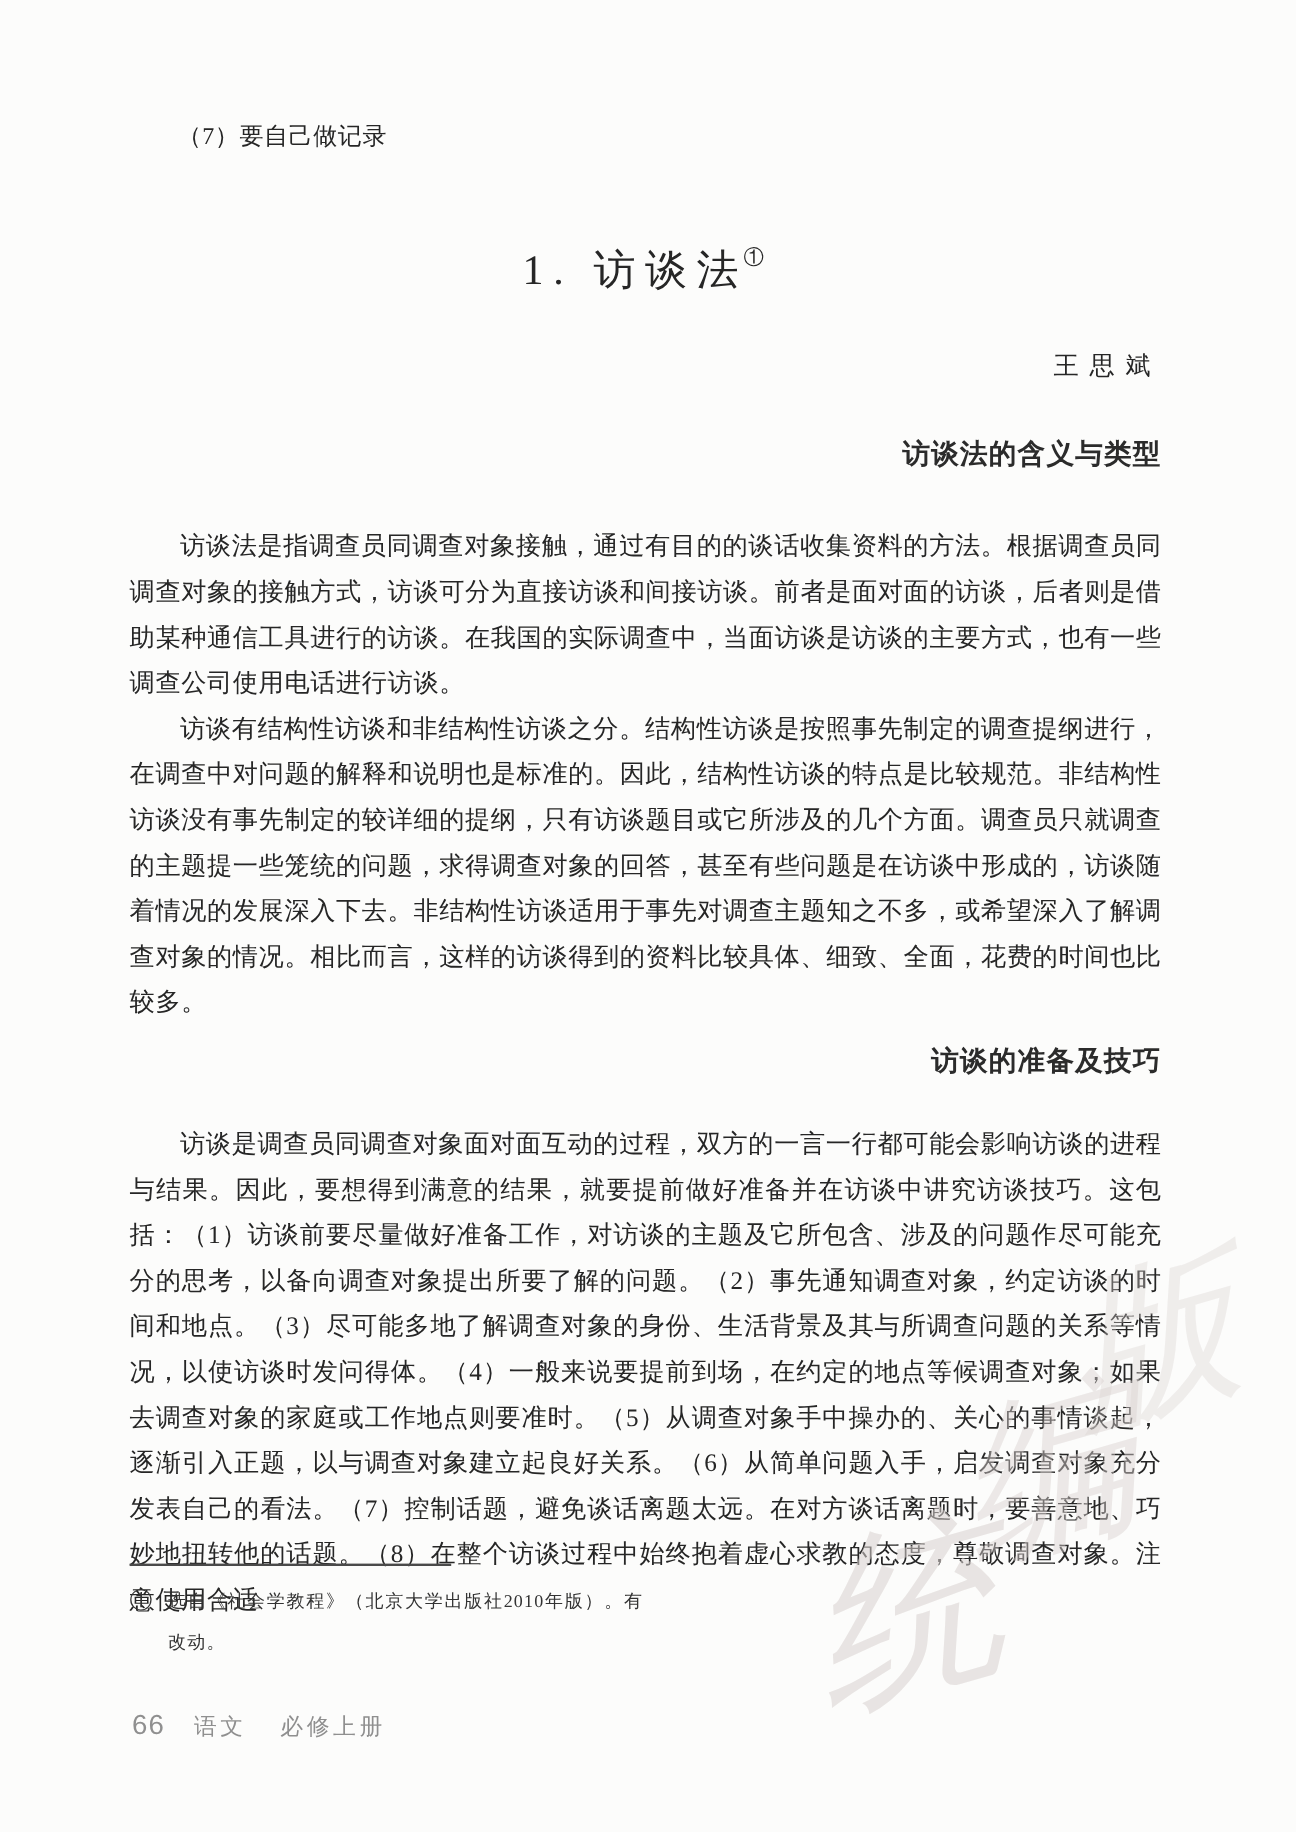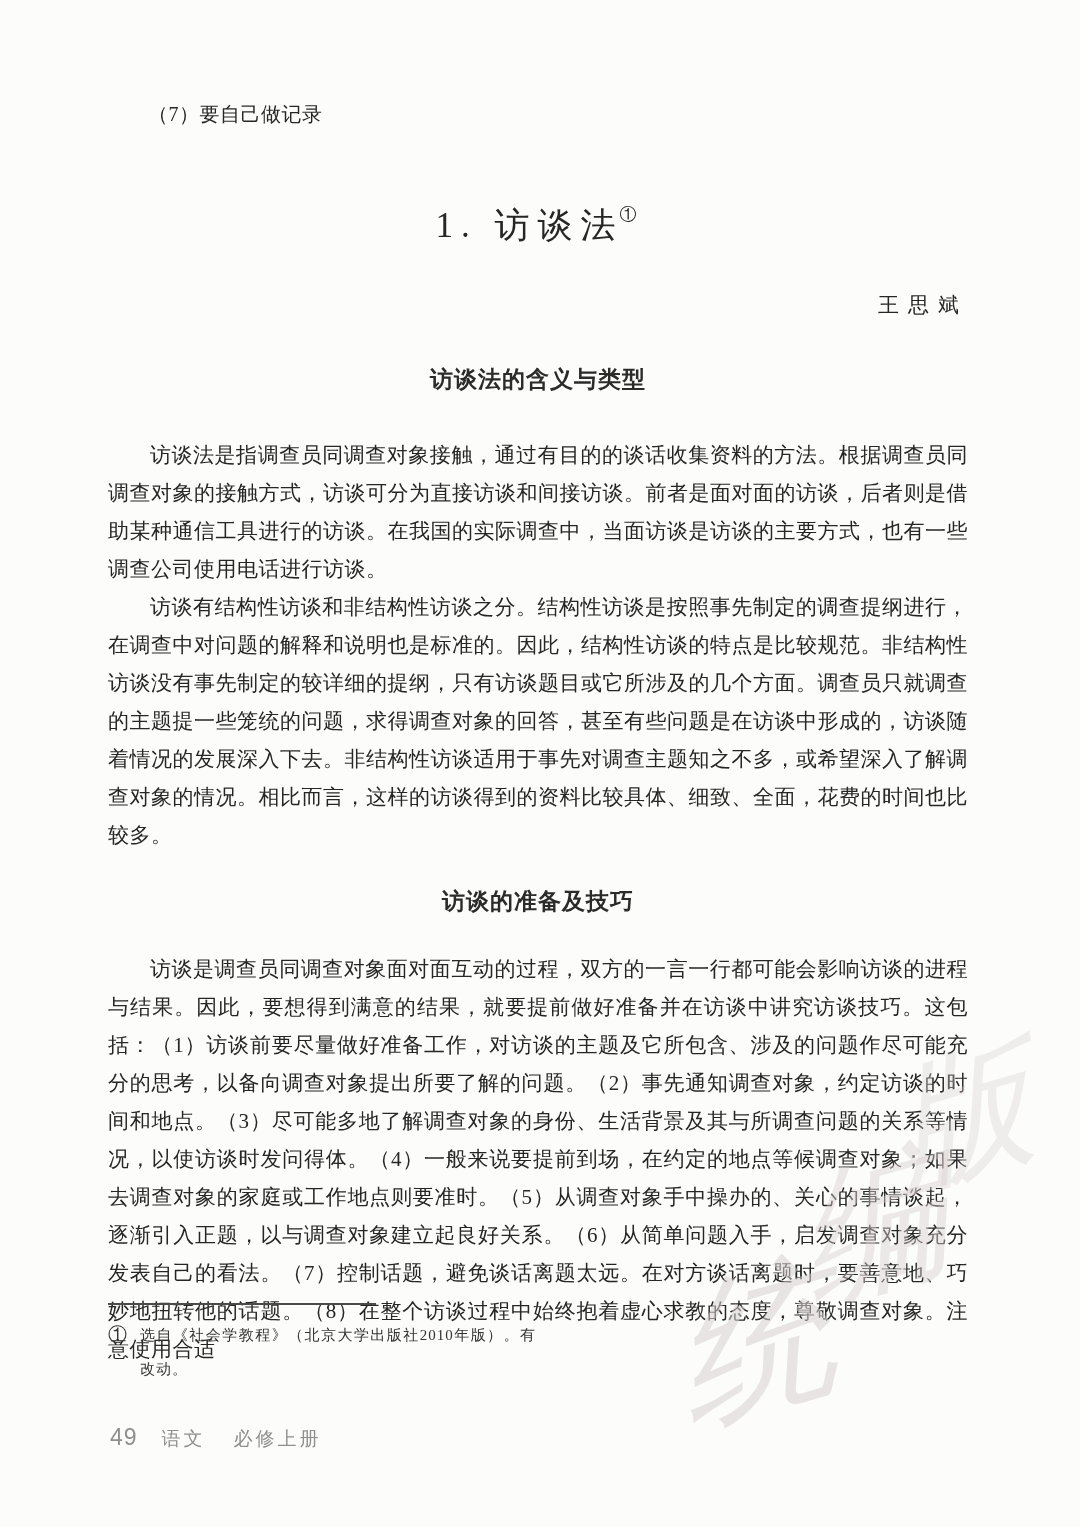--- a/index.html
+++ b/index.html
@@ -44,29 +44,29 @@
   }
   .author{
     margin-top:42px;
     text-align:right;
     font-size:21px;
     line-height:30px;
     letter-spacing:9px;
   }
   .section-heading{
     margin:44px 0 0 0;
-    text-align:center;
-    font-family:Liberation Serif, serif;
+    text-align:right;
+    font-family:Liberation Mono, monospace;
     font-weight:700;
     font-size:23px;
     line-height:32px;
     letter-spacing:1px;
     color:#2b2b2b;
   }
-  .section-heading.second{margin-top:32px;}
+  .section-heading.second{margin-top:16px;}
   .par-first{margin-top:40px;}
   .par-prep{margin-top:32px;}
 
   .footnote{position:absolute;left:108px;top:1303px;width:480px;}
   .footnote-rule{
     width:268px;height:0;border:none;margin:0;
     border-top:2px solid #4a4a4a;
   }
   .footnote-row{
     display:flex;align-items:flex-start;
@@ -134,21 +134,21 @@
 
   <div class="footnote">
     <hr class="footnote-rule">
     <div class="footnote-row">
       <span class="fn-marker">①</span>
       <span class="fn-text">选自《社会学教程》（北京大学出版社2010年版）。有改动。</span>
     </div>
   </div>
 
   <div class="page-footer">
-    <span class="page-num">49</span>
+    <span class="page-num">66</span>
     <span class="footer-subject">语文</span>
     <span class="footer-volume">必修上册</span>
   </div>
 
   <div class="watermark">
     <span class="wm-char wm-1">统</span>
     <span class="wm-char wm-2">编</span>
     <span class="wm-char wm-3">版</span>
   </div>
 

